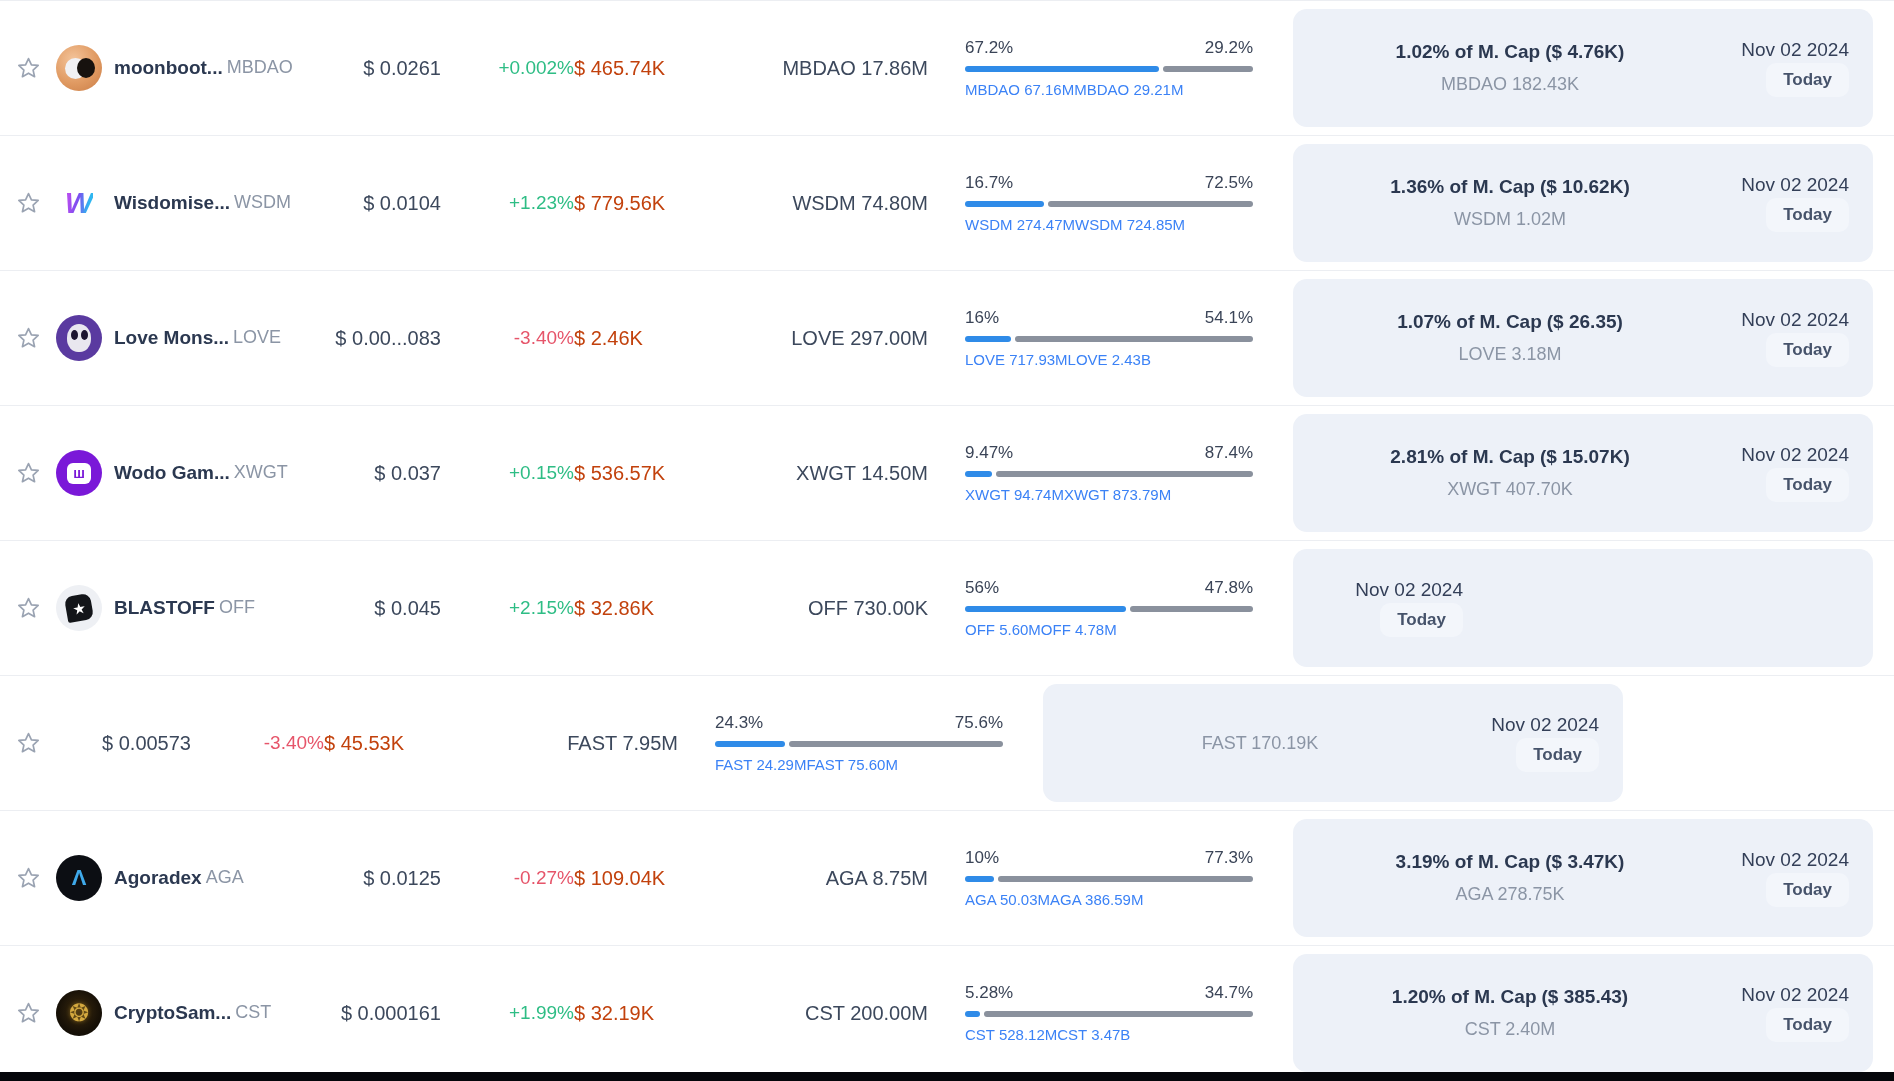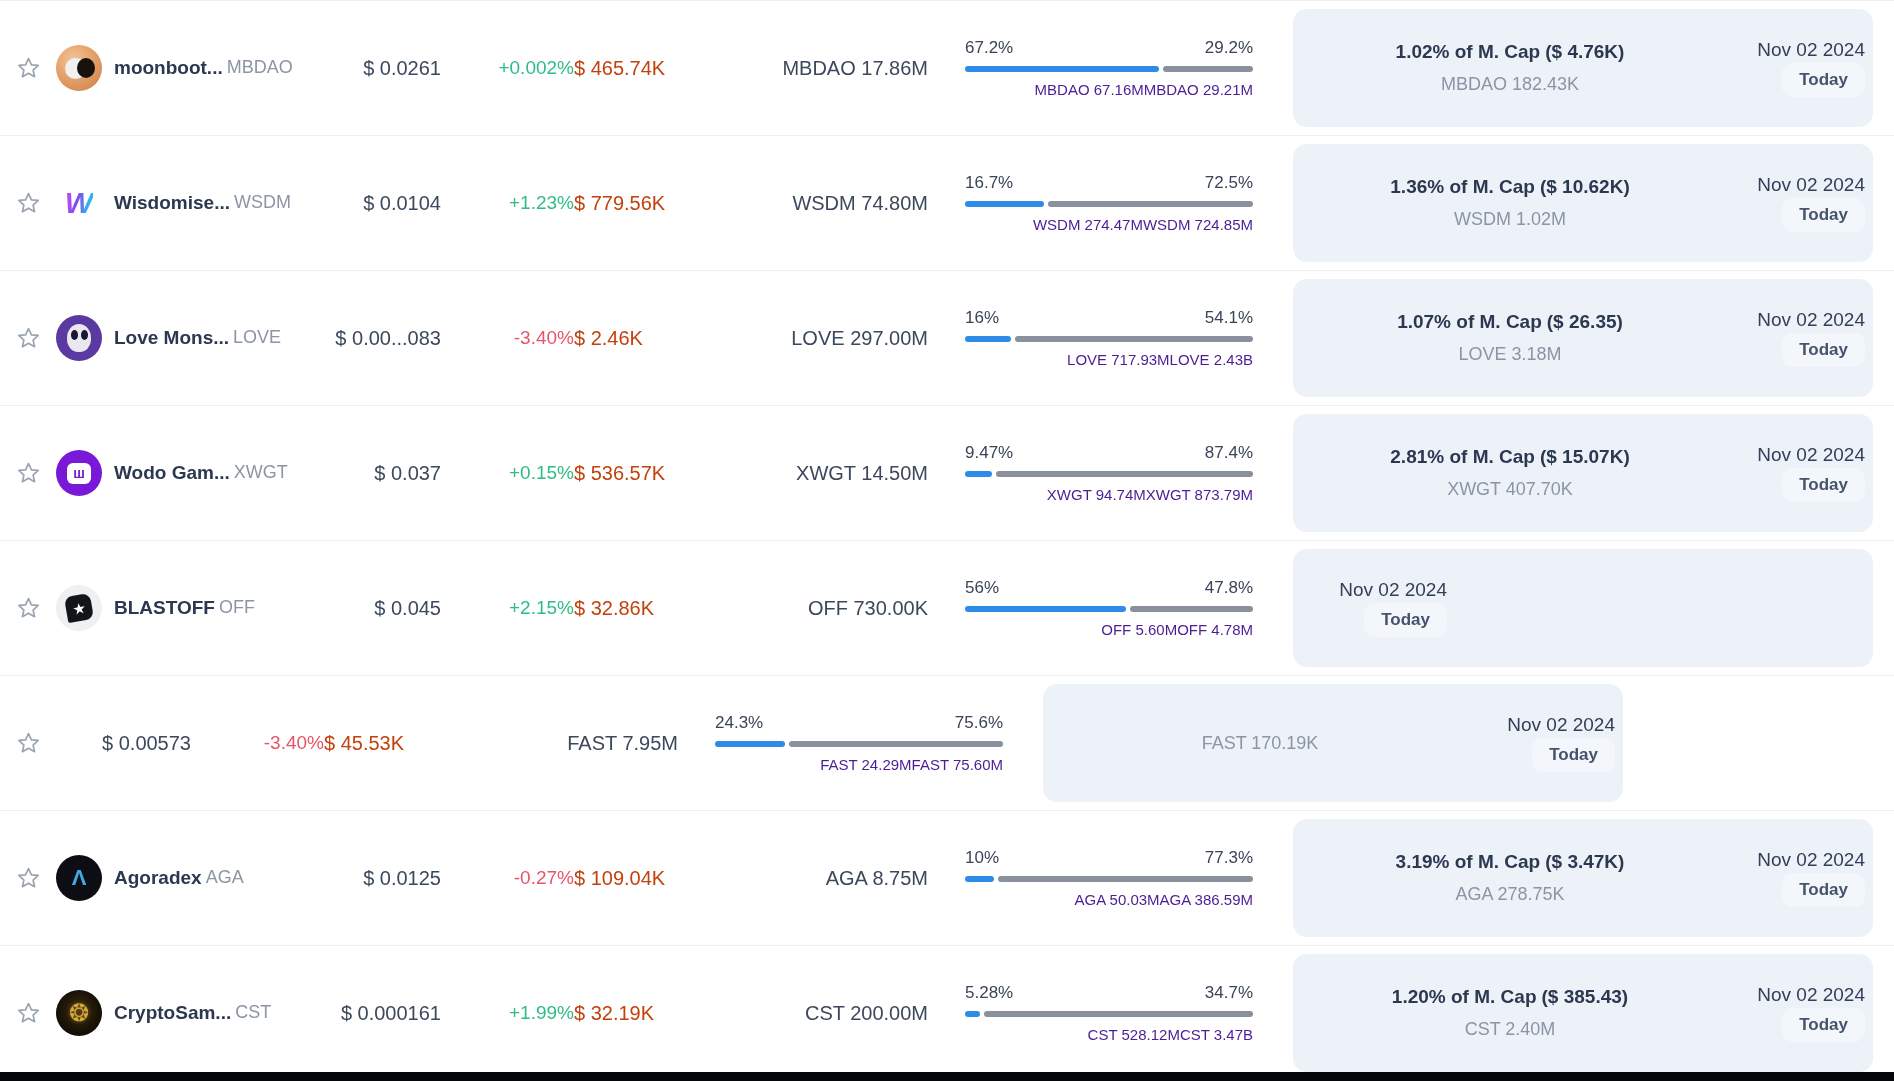--- a/index.html
+++ b/index.html
@@ -22,22 +22,22 @@
   .cell-change{width:133px;text-align:right;font-size:19px}
   .cell-change[data-dir="up"]{color:var(--green)}
   .cell-change[data-dir="down"]{color:var(--red)}
   .cell-volume{width:149px;text-align:left;font-size:20px;color:#c2410c}
   .cell-supply{width:205px;text-align:right;font-size:20px;color:#3c485c}
   .cell-bars{width:288px;margin-left:37px;flex-shrink:0}
   .bar-pcts{display:flex;justify-content:space-between;font-size:17px;color:#3a4457;margin-bottom:8px}
   .bar-track{display:flex;gap:4px;height:6px}
   .bar-unlocked{background:var(--bar_blue);border-radius:3px}
   .bar-locked{flex:1;background:var(--bar_gray);border-radius:3px}
-  .bar-labels{display:flex;justify-content:flex-end;font-size:15px;color:#4c1d95;margin-top:9px}
-  .cell-panel{width:580px;margin-left:40px;height:118px;background:var(--panel_bg);border-radius:14px;display:flex;align-items:center;padding:0 8px;flex-shrink:0}
+  .bar-labels{display:flex;justify-content:flex-start;font-size:15px;color:#3b82f6;margin-top:9px}
+  .cell-panel{width:580px;margin-left:40px;height:118px;background:var(--panel_bg);border-radius:14px;display:flex;align-items:center;padding:0 24px;flex-shrink:0}
   .panel-main{flex:1;text-align:center;display:flex;flex-direction:column;gap:11px}
   .mcap-line{font-size:19px;color:#2b3850;font-weight:700}
   .mcap-usd{font-weight:600;margin-left:5px}
   .mcap-amount{font-size:18px;color:#8b95a5}
   .panel-side{display:flex;flex-direction:column;align-items:flex-end;gap:2px;min-width:146px}
   .unlock-date{font-size:19px;color:#333f58}
   .badge{background:var(--badge_bg);border-radius:10px;padding:7px 17px;font-size:17px;font-weight:600;color:#46536b}
   .bottom-strip{position:absolute;left:0;bottom:0;width:100%;height:9px;background:#05060a}
 
   

